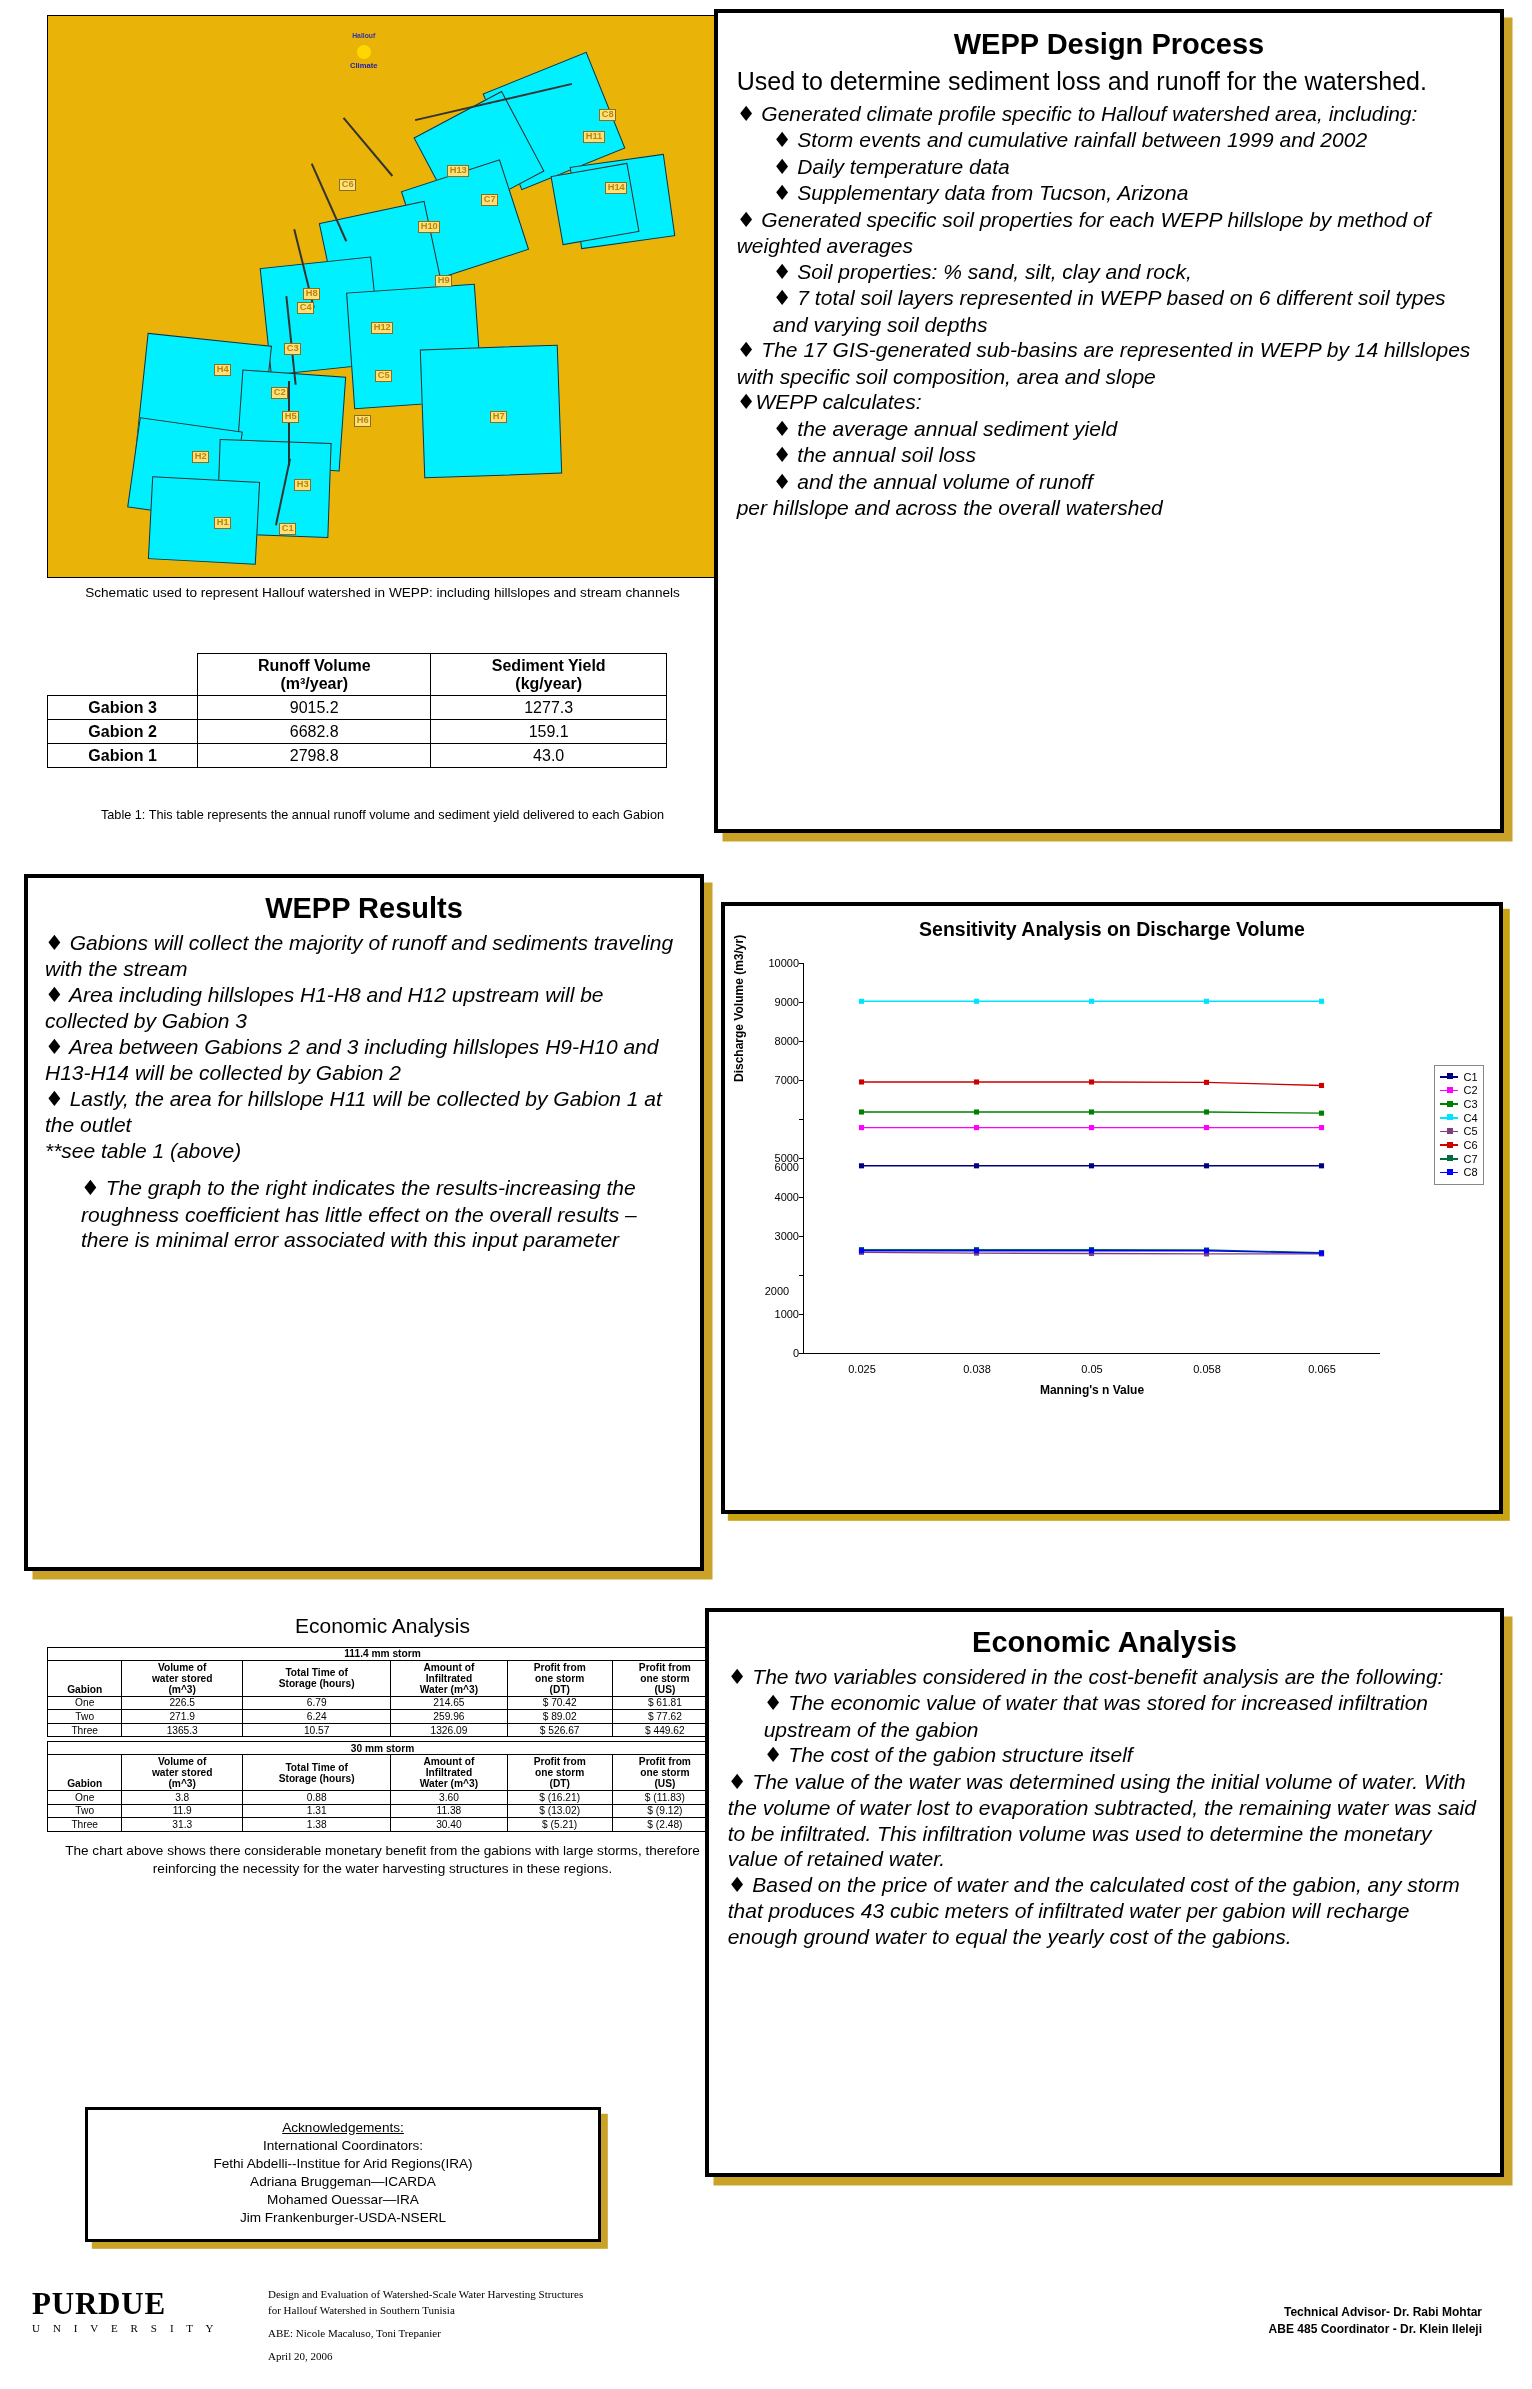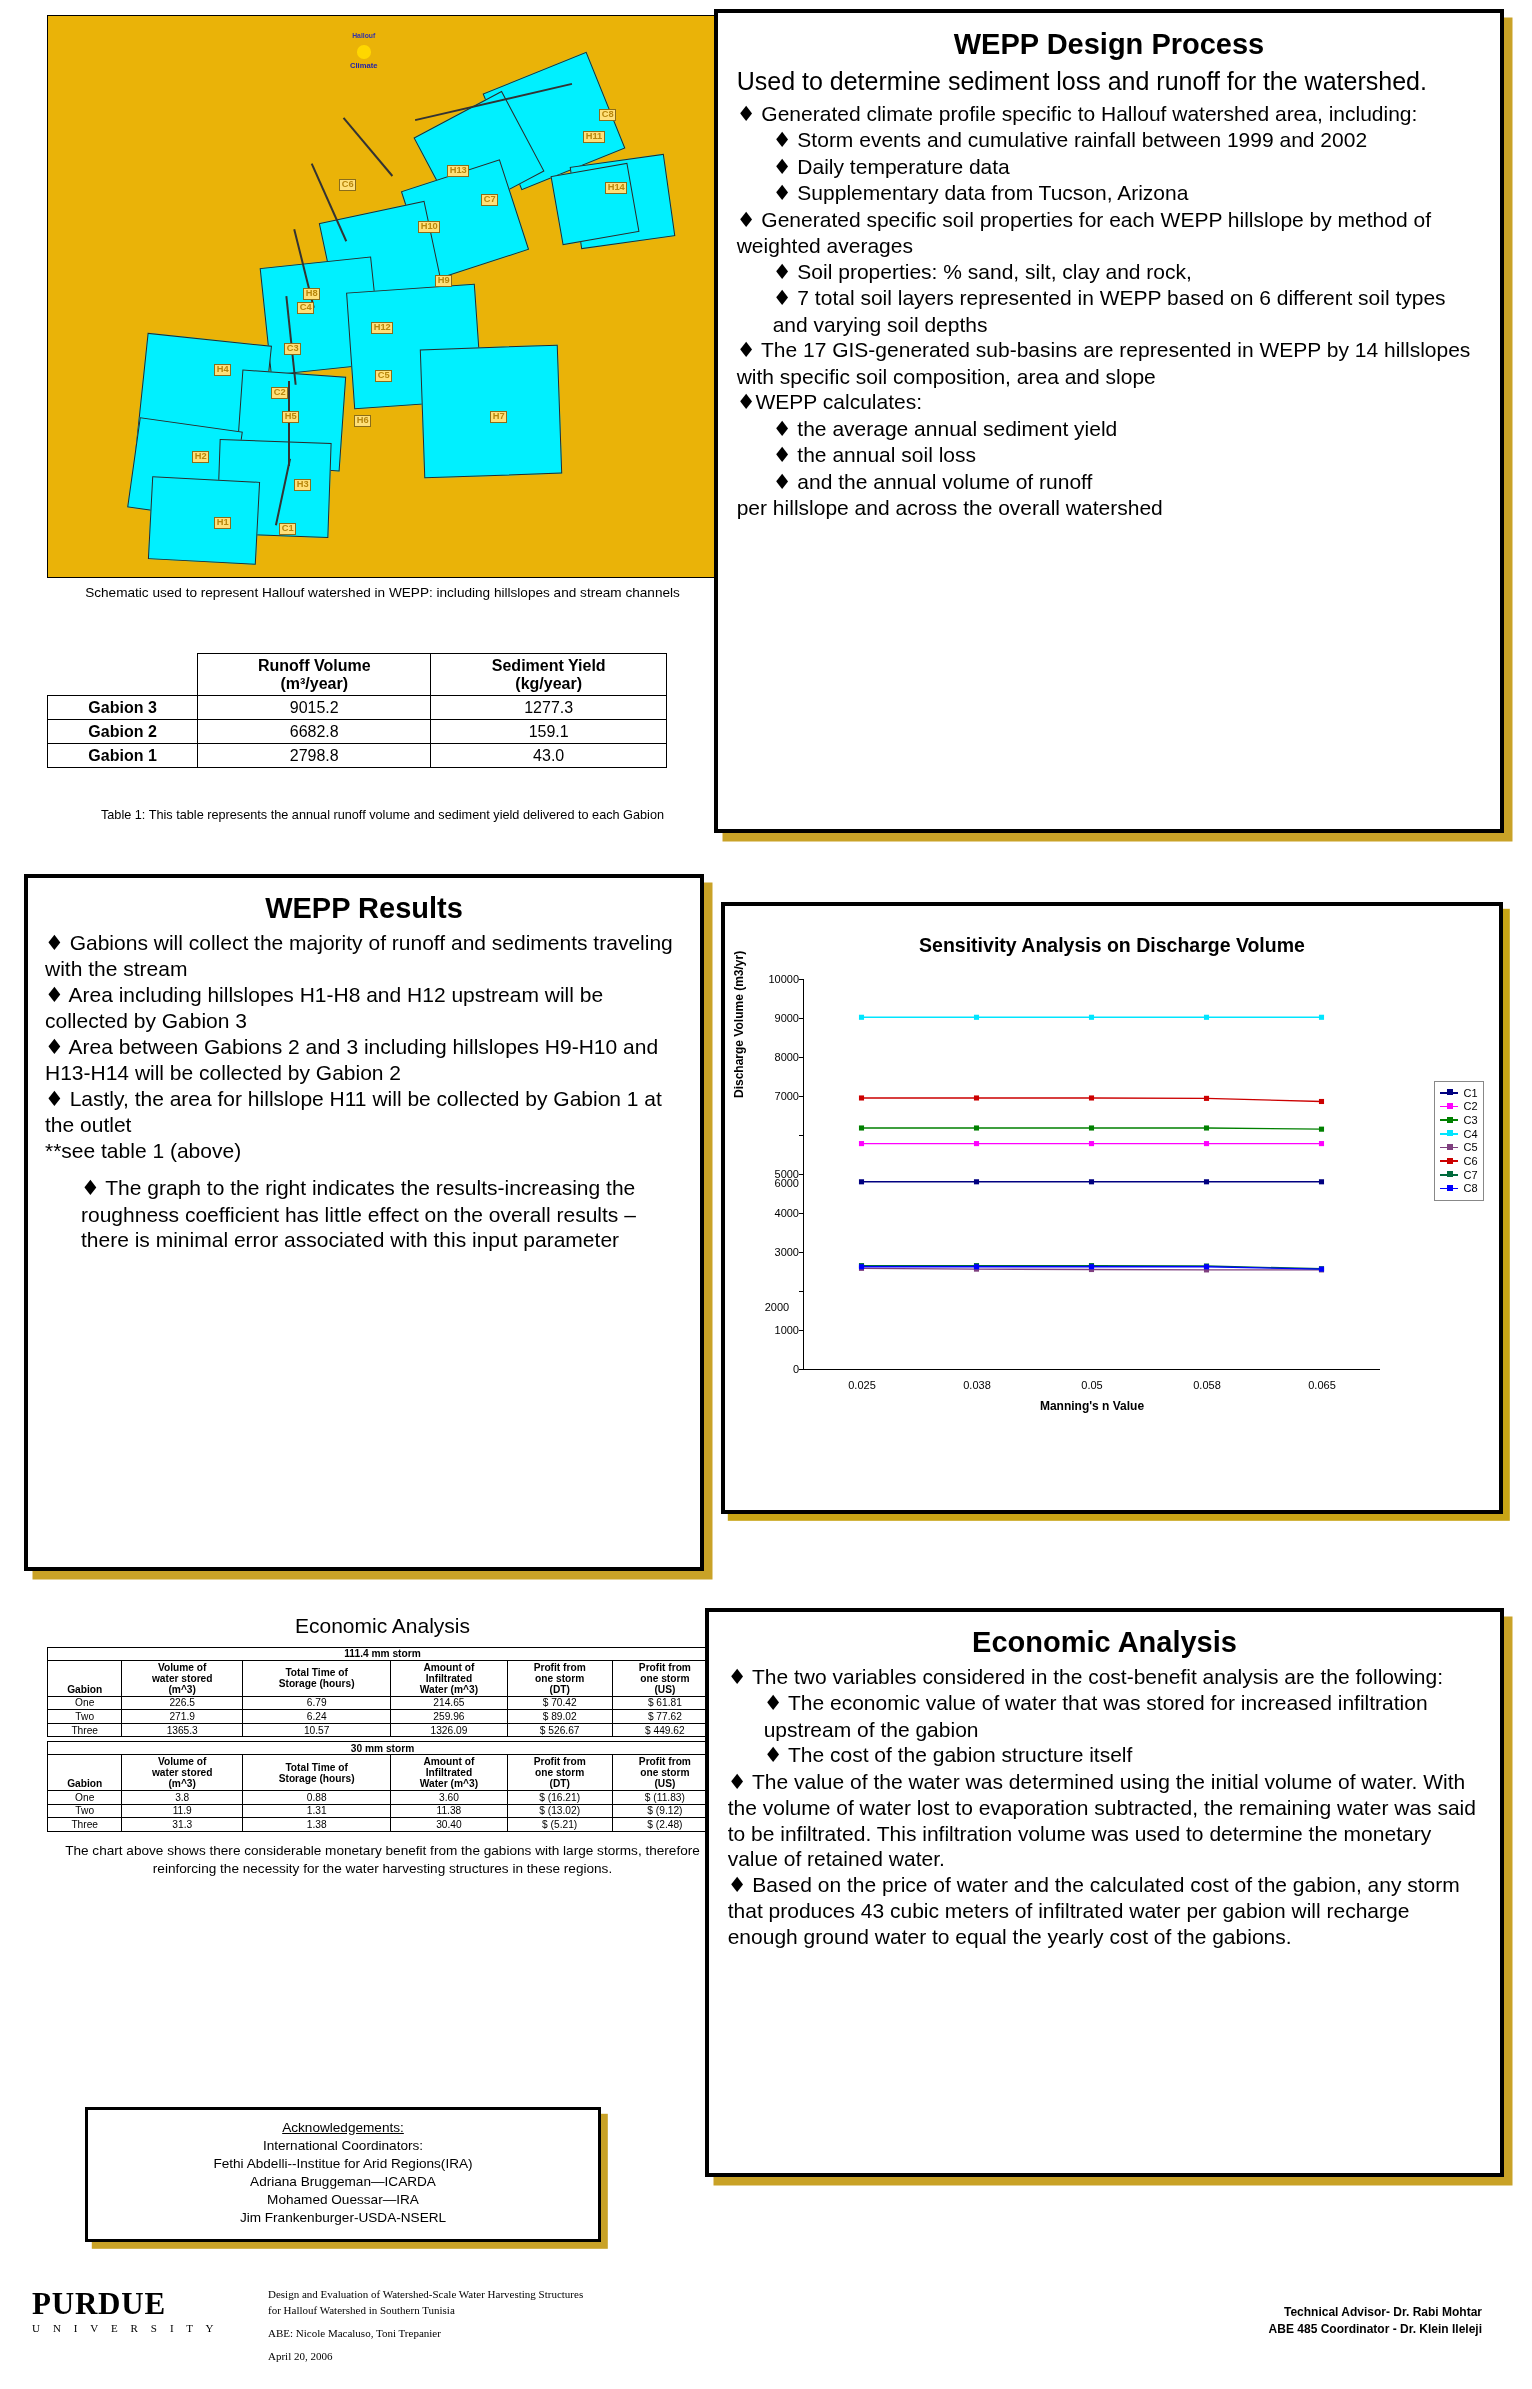--- a/index.html
+++ b/index.html
@@ -23,28 +23,28 @@
   
   .t1{position:absolute;left:47px;top:653px;width:620px;border-collapse:collapse;font-size:16px;}
   .t1 td,.t1 th{border:0.8px solid #000;padding:2.5px 5.1px;text-align:center;}
   .t1 th{font-weight:bold;}
   .t1 .rowlbl{font-weight:bold;text-align:center;}
 
   
   .h1{font-size:29px;font-weight:bold;text-align:center;margin:6.8px 0 5.1px;}
 
   
-  .btext{font-size:21px;line-height:25.5px;}
+  .btext{font-size:21px;line-height:25.5px;font-style:italic;}
   .btext .l0{margin:0 0 0 0;text-indent:0;}
   .btext .l1{margin:0 0 0 36px;}
   .bullet{font-family:"DejaVu Sans",sans-serif;}
 
   
   .chartpanel{position:absolute;}
-  .charttitle{text-align:center;font-weight:bold;font-size:19.5px;margin-top:28px;}
+  .charttitle{text-align:center;font-weight:bold;font-size:19.5px;margin-top:12px;}
   .plotwrap{position:relative;margin:13.6px 0 0 0;height:450px;}
   .ylab{position:absolute;left:6.8px;top:127px;transform:rotate(-90deg);transform-origin:left top;font-size:12px;font-weight:bold;white-space:nowrap;}
   .plot{position:absolute;left:78px;top:8.5px;right:119px;bottom:51px;border-left:0.8px solid #000;border-bottom:0.8px solid #000;}
   .ytick{position:absolute;left:-49px;width:44px;text-align:right;font-size:11px;transform:translateY(-50%);}
   .xtick{position:absolute;bottom:-22px;font-size:11px;transform:translateX(-50%);}
   .xlab{position:absolute;bottom:-44px;left:50%;transform:translateX(-50%);font-size:12px;font-weight:bold;text-align:right;}
   .legend{position:absolute;right:15.3px;top:110px;border:0.8px solid #888;padding:3.4px 5.1px;font-size:11px;background:#fff;}
   .legend div{display:flex;align-items:center;margin:1.7px 0;}
   .legend i{display:inline-block;width:18.7px;height:1.7px;margin-right:5.1px;position:relative;}
   .legend i::after{content:"";position:absolute;left:6.8px;top:-2.5px;width:6px;height:6px;background:inherit;}

